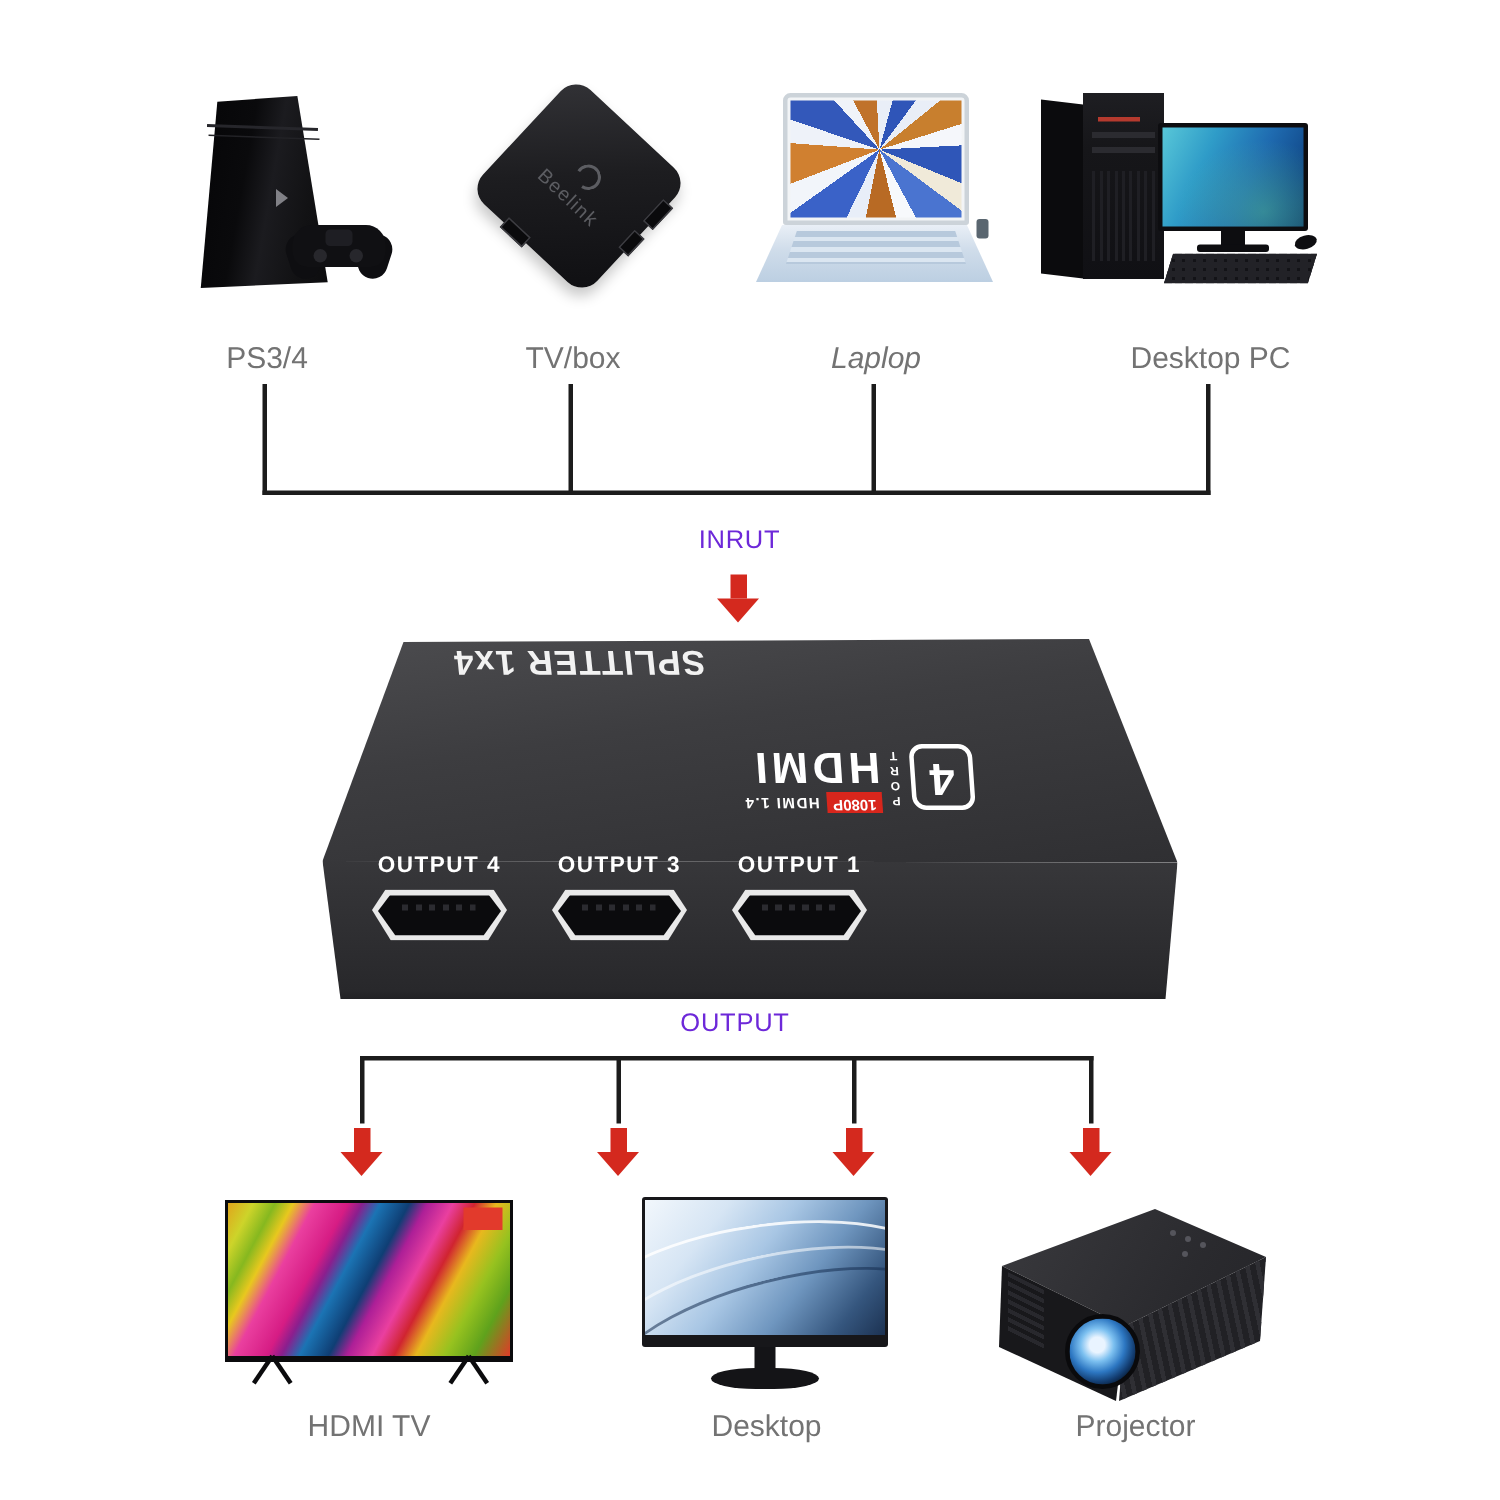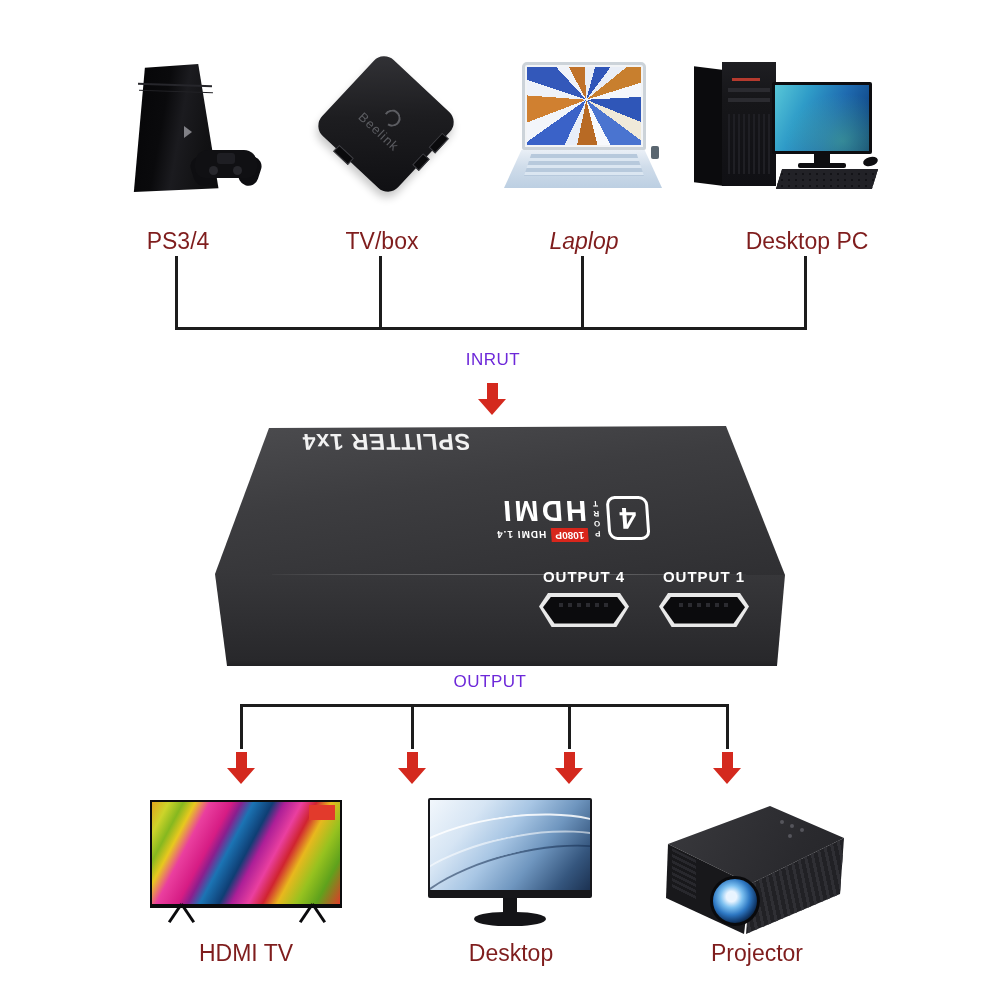--- a/index.html
+++ b/index.html
@@ -1,21 +1,21 @@
 <!DOCTYPE html>
 <html style="--red: #d4291e; --line: #1c1c1c;"><head>
 <meta charset="utf-8">
 <style>
   html,body { margin:0; padding:0; background:#fff; }
   .canvas { position:relative; width:1000px; height:1000px; background:#ffffff;
             font-family:"Liberation Sans", sans-serif; overflow:hidden; }
 
   
   .line { position:absolute; background:var(--line,#1c1c1c); }
-  .dev-label { position:absolute; transform:translateX(-50%); font-size:23px; color:#7f1d1d; white-space:nowrap; }
+  .dev-label { position:absolute; transform:translateX(-50%); font-size:20px; color:#737373; white-space:nowrap; }
   .flow-label { position:absolute; transform:translateX(-50%); font-size:17px; color:#6d28d9; letter-spacing:.5px; white-space:nowrap; }
 
   .arrow-down { position:absolute; transform:translateX(-50%); display:flex; flex-direction:column; align-items:center; }
   .arrow-down .stem { width:11px; height:16px; background:var(--red,#d4291e); }
   .arrow-down .head { width:0; height:0; border-left:14px solid transparent; border-right:14px solid transparent;
                       border-top:16px solid var(--red,#d4291e); }
 
   .device { position:absolute; }
 
   
@@ -94,21 +94,21 @@
     display:flex; align-items:flex-end; gap:6px; }
   .logo-badge { width:42px; height:44px; border:3px solid #fff; border-radius:9px; box-sizing:border-box;
     display:flex; align-items:center; justify-content:center; color:#fff; font-size:30px; font-weight:bold; }
   .logo-port { color:#fff; font-size:8px; font-weight:bold; writing-mode:vertical-rl; text-orientation:upright;
     letter-spacing:1px; line-height:1; padding-bottom:2px; }
   .logo-main { display:flex; flex-direction:column; justify-content:flex-end; }
   .logo-small { display:flex; align-items:center; gap:5px; margin-bottom:3px; }
   .chip { background:#d8261c; color:#fff; font-size:10px; font-weight:bold; padding:1px 4px; line-height:1.2; }
   .ver { color:#fff; font-size:10px; font-weight:bold; letter-spacing:1px; }
   .logo-hdmi { color:#fff; font-size:29px; font-weight:bold; letter-spacing:3px; line-height:1; }
-  .ports-row { position:absolute; left:28px; right:26px; top:150px; display:flex; justify-content:flex-end; }
+  .ports-row { position:absolute; left:28px; right:26px; top:150px; display:flex; justify-content:flex-start; }
   .port-group { display:flex; flex-direction:column; align-items:center; width:120px; }
   .port-label { color:#fff; font-weight:bold; font-size:15px; letter-spacing:1px; margin-bottom:8px; white-space:nowrap; }
   .hdmi-port { width:90px; height:34px; background:#e9e9e9;
     clip-path:polygon(10% 0,90% 0,100% 40%,86% 100%,14% 100%,0 40%);
     display:flex; align-items:center; justify-content:center; }
   .hdmi-port .inner { width:82px; height:27px; background:#0b0b0d;
     clip-path:polygon(10% 0,90% 0,100% 40%,86% 100%,14% 100%,0 40%);
     background-image:repeating-linear-gradient(90deg,#2b2b30 0 4px,transparent 4px 9px);
     background-size:60% 4px; background-position:center 6px; background-repeat:no-repeat; }
 
@@ -235,20 +235,26 @@
       </div>
     </div>
     <div class="ports-row">
       <div class="port-group">
         <div class="port-label">OUTPUT 4</div>
         <div class="hdmi-port">
             <div class="inner"></div>
           </div>
       </div>
       <div class="port-group">
+        <div class="port-label">OUTPUT 3</div>
+        <div class="hdmi-port">
+            <div class="inner"></div>
+          </div>
+      </div>
+      <div class="port-group">
         <div class="port-label">OUTPUT 1</div>
         <div class="hdmi-port">
             <div class="inner"></div>
           </div>
       </div>
     </div>
   </div>
 
   <div class="flow-label" style="left:490px;top:672px;">OUTPUT</div>
   <div class="line" style="left:240px;top:704px;width:489px;height:3px;"></div>

